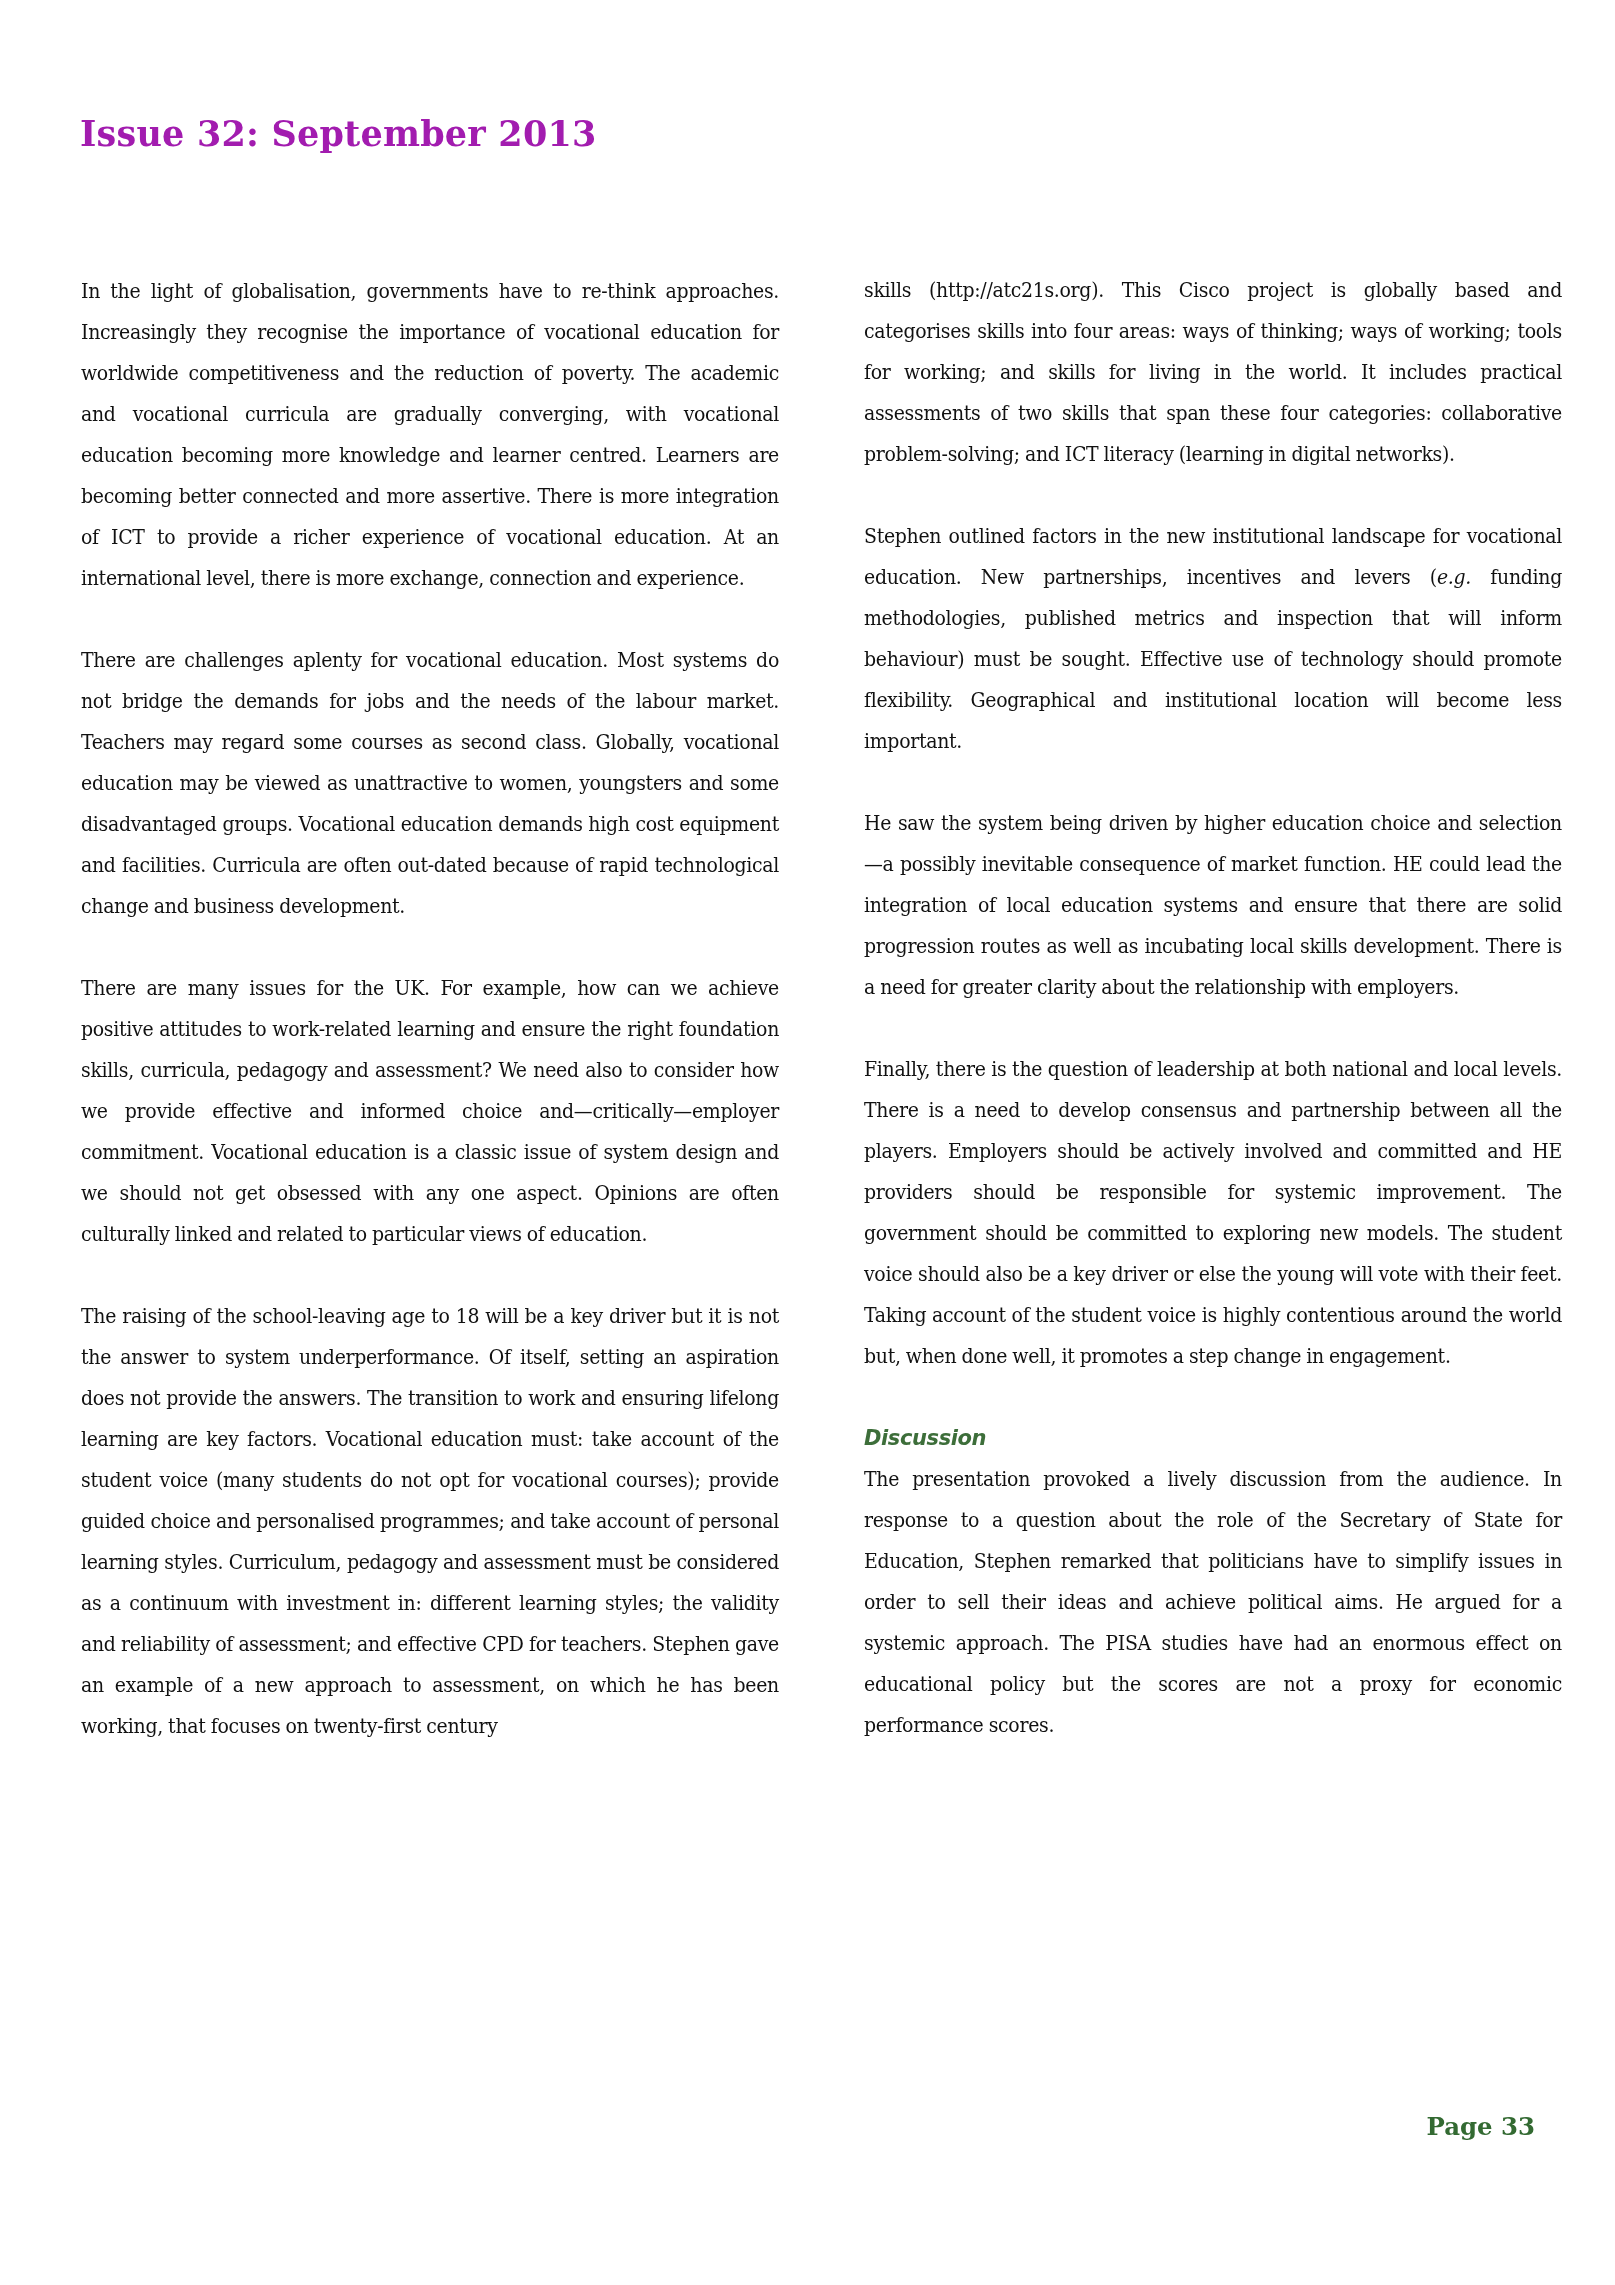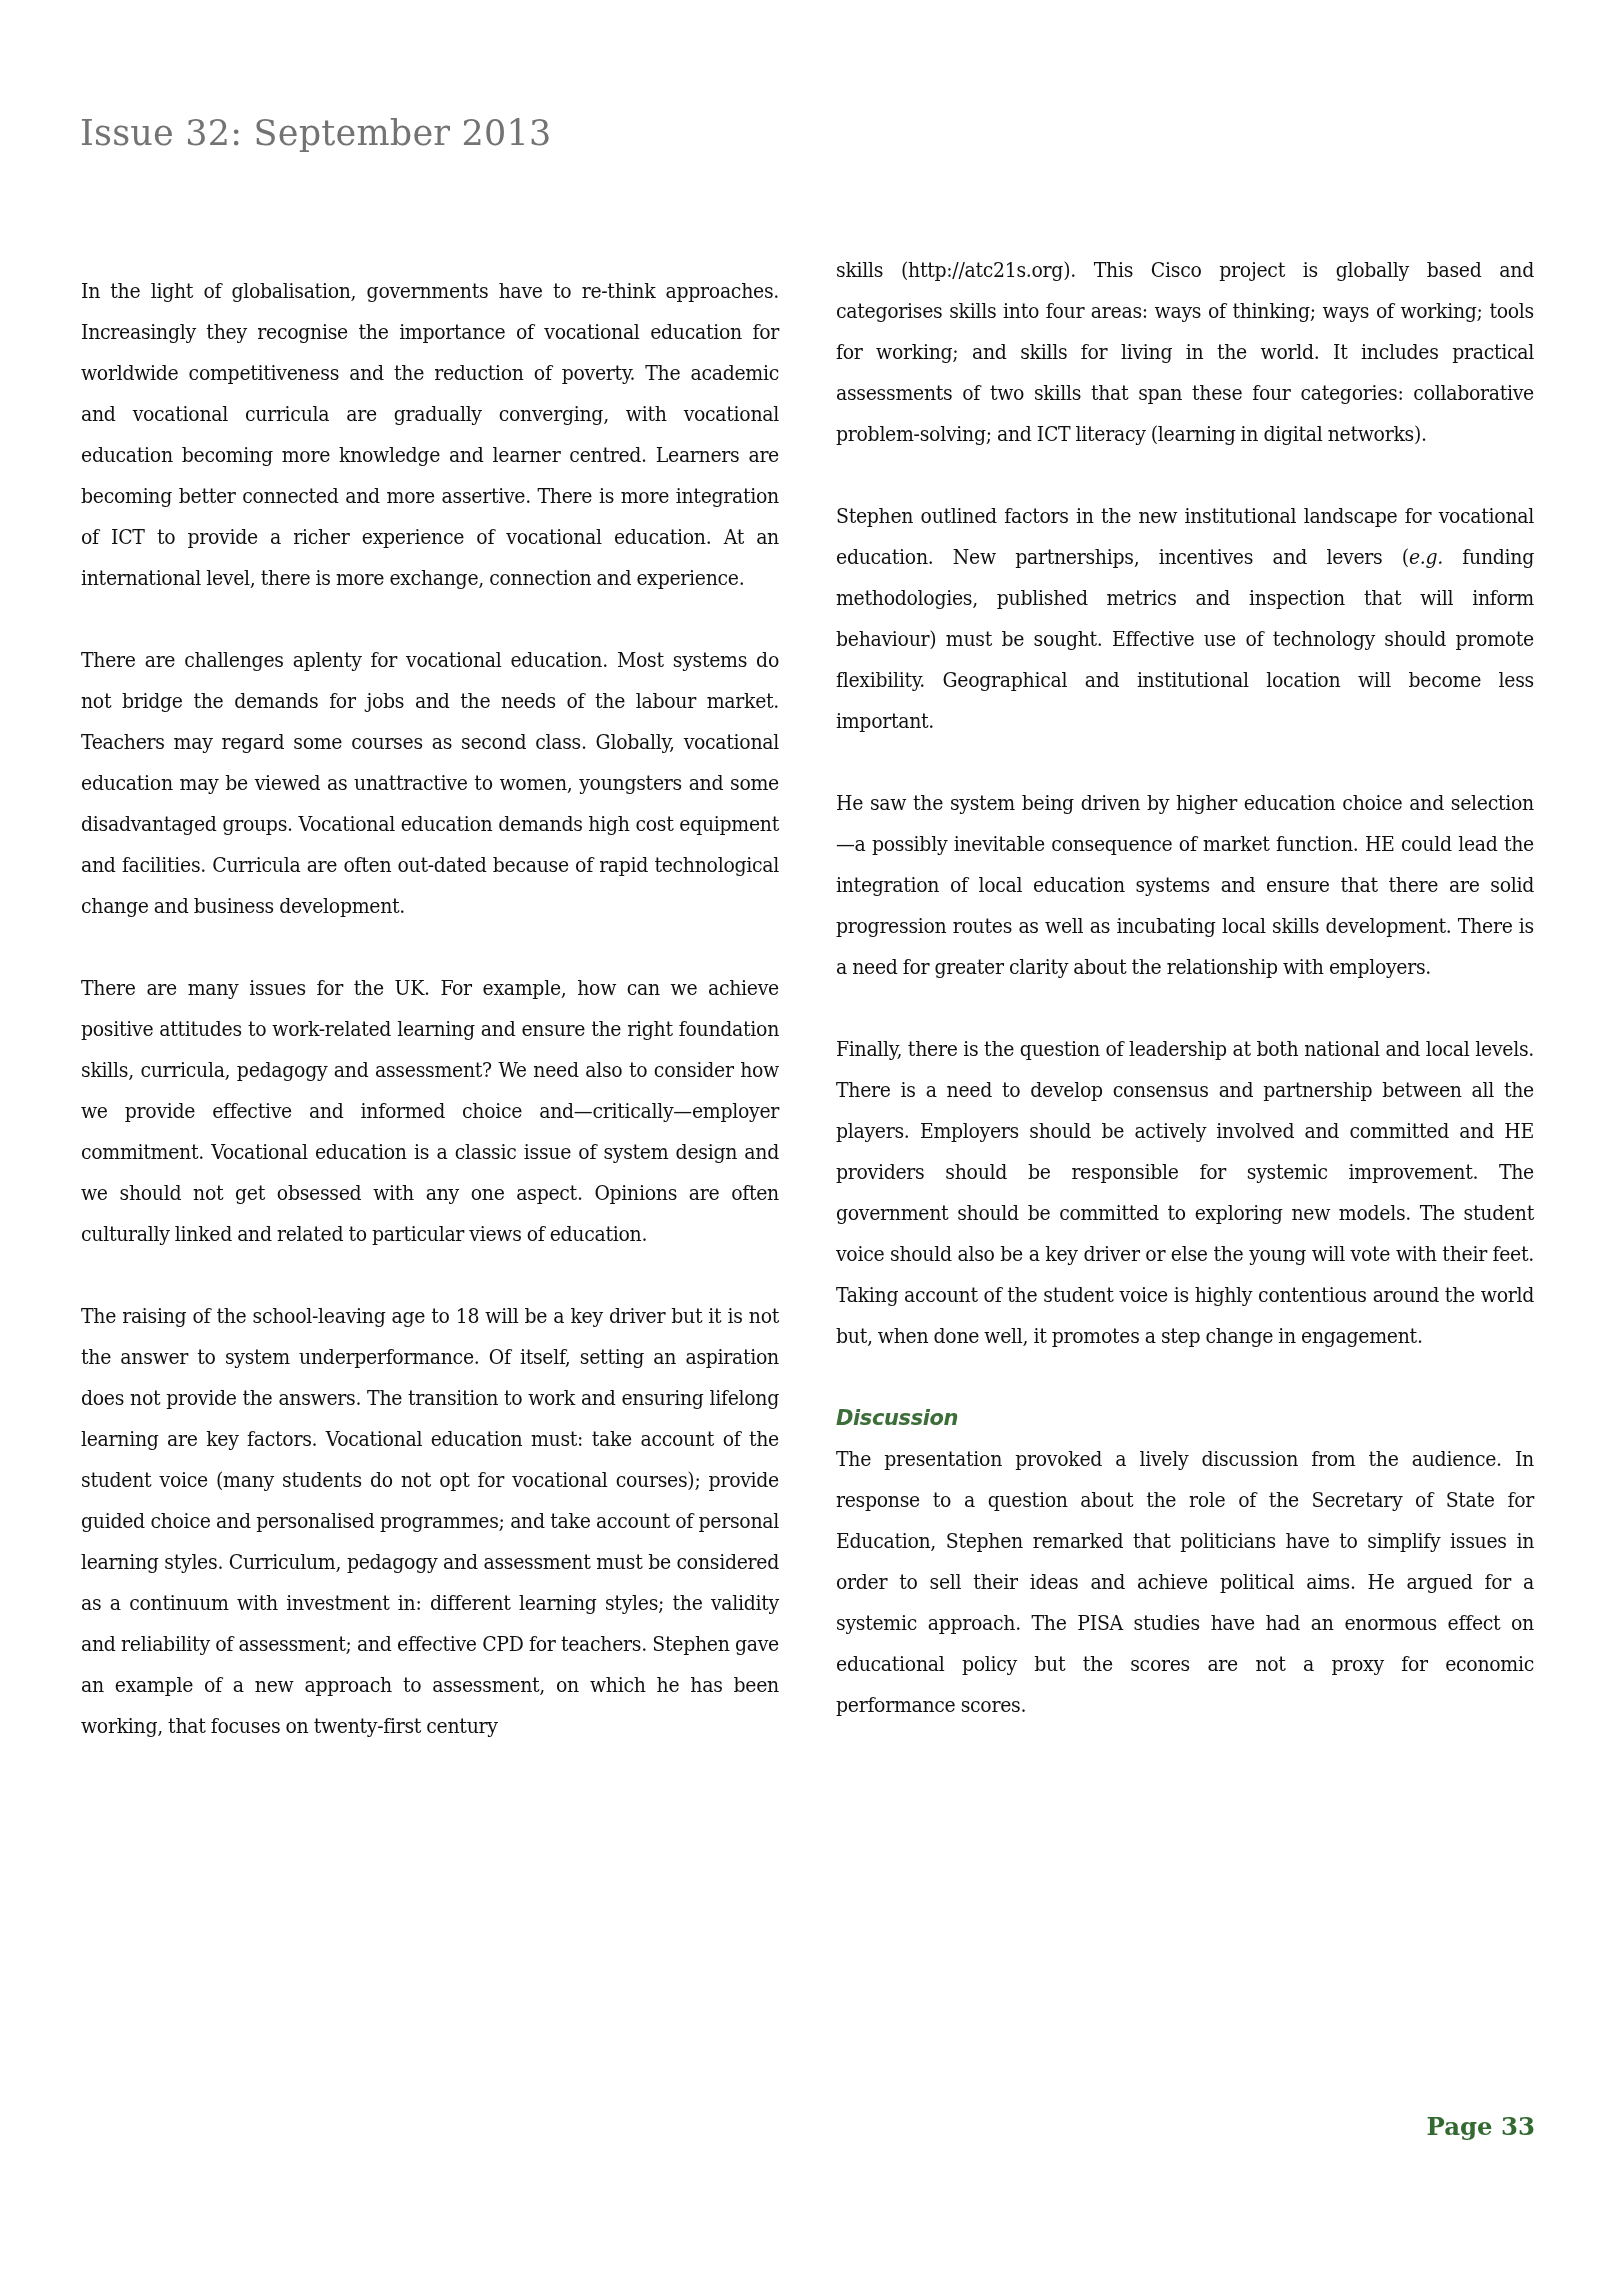--- a/index.html
+++ b/index.html
@@ -14,33 +14,33 @@
     overflow: hidden;
     font-family: "DejaVu Serif", serif;
     color: #111111;
   }
   .issue-title {
     position: absolute;
     left: 80px;
     top: 116px;
     margin: 0;
     font-family: "DejaVu Serif", serif;
-    font-weight: normal;
+    font-weight: bold;
     font-size: 35px;
     letter-spacing: 0.2px;
-    color: #737373;
+    color: #a21caf;
     line-height: 1;
   }
   .column {
     position: absolute;
     top: 250px;
     width: 698px;
   }
   .col-left { left: 81px; margin-top: 21px; }
-  .col-right { left: 836px; }
+  .col-right { left: 864px; margin-top: 20px; }
   .para {
     margin: 0 0 41px 0;
     font-size: 21px;
     line-height: 41px;
     text-align: justify;
     letter-spacing: -0.3px;
     word-spacing: -0.5px;
     font-stretch: condensed;
     -webkit-hyphens: manual;
     hyphens: manual;

